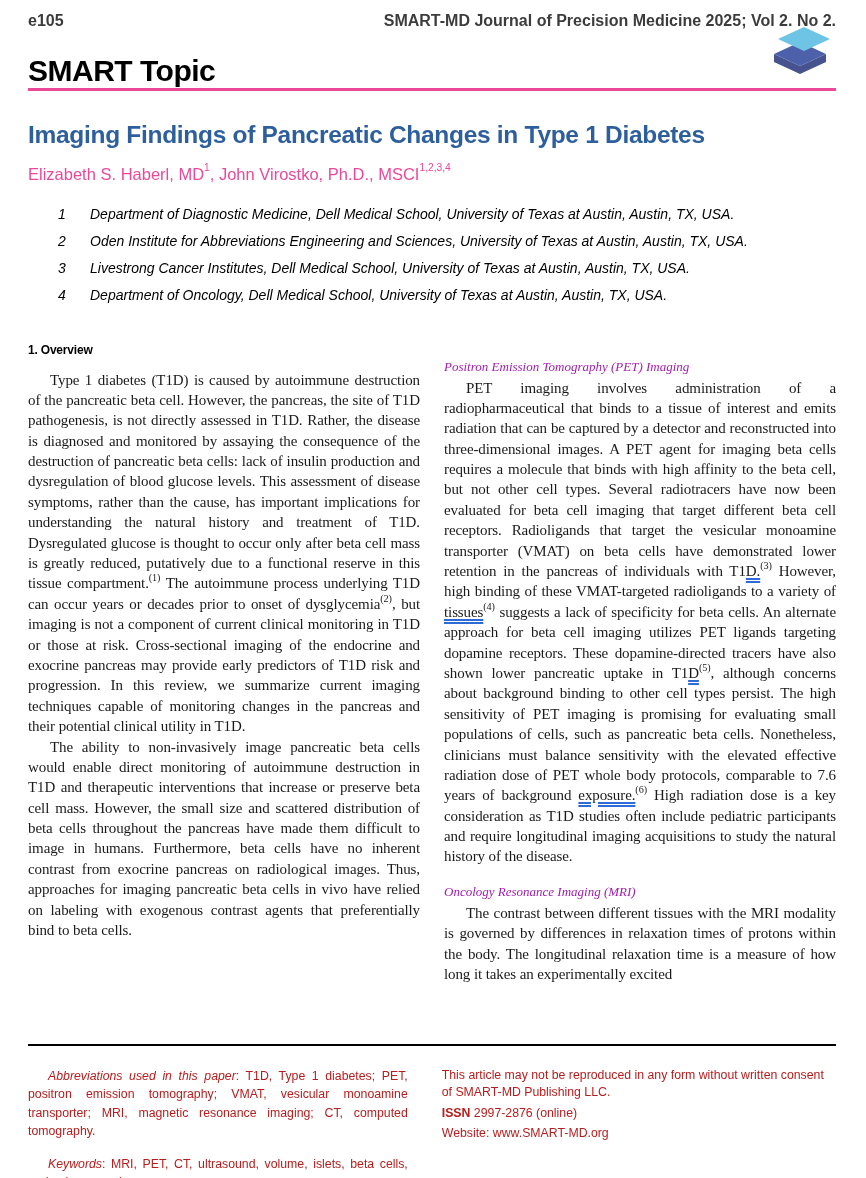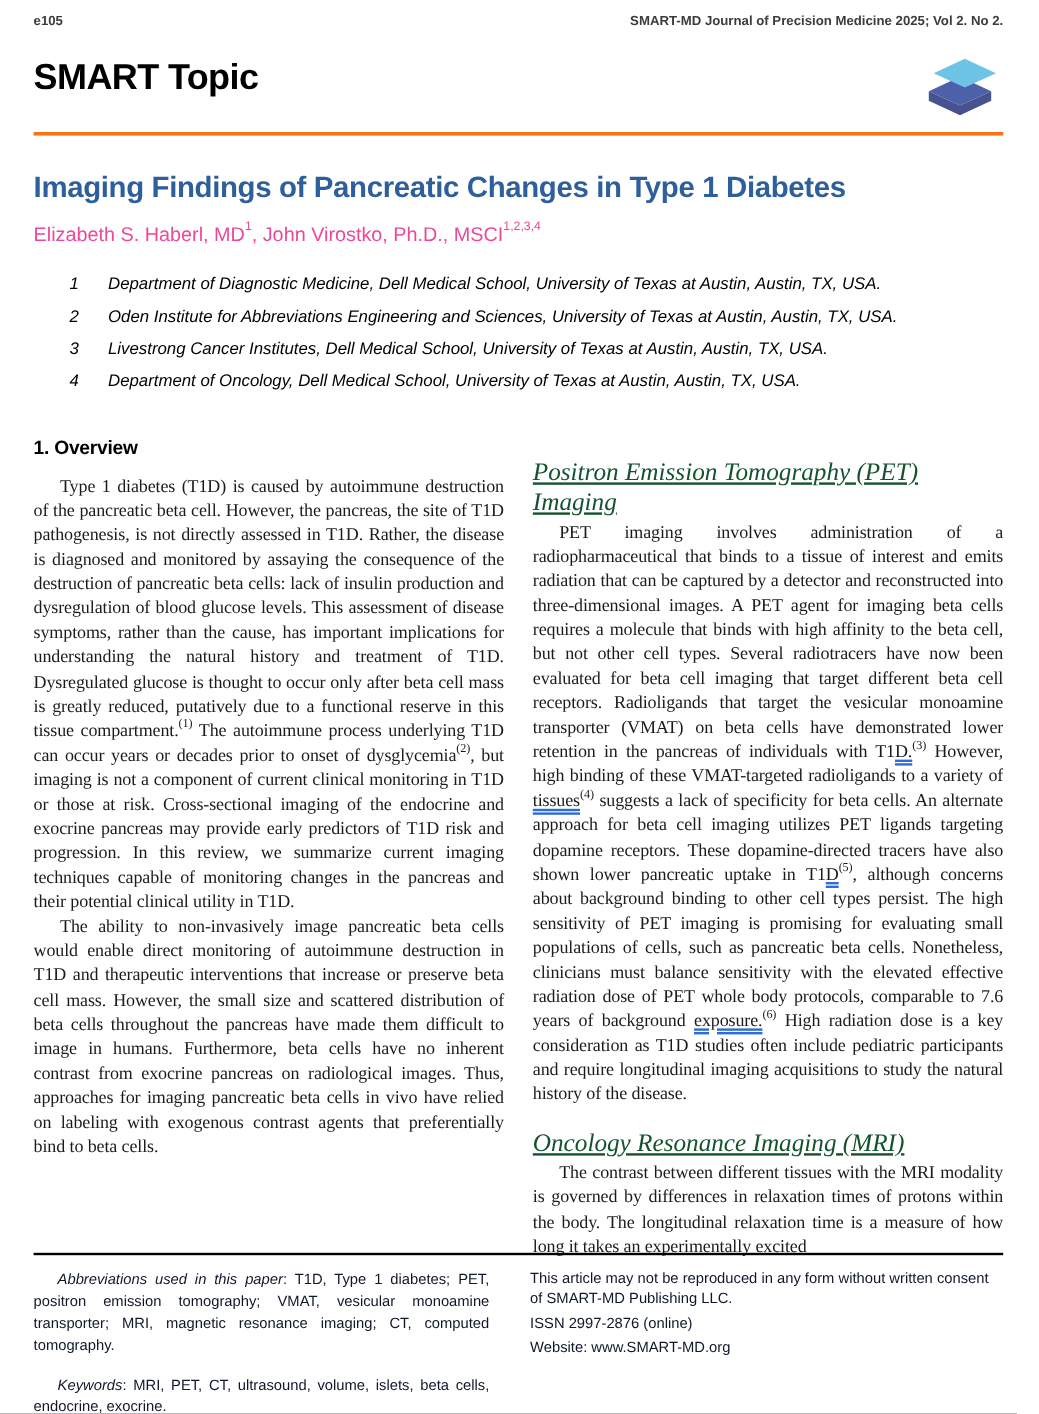--- a/index.html
+++ b/index.html
@@ -15,29 +15,29 @@
     background:#ffffff;
     overflow:hidden;
     font-family:"Liberation Sans",sans-serif;
     color:#111;
   }
   .inner{padding:12px 30px 0 28px;}
 
   
   .page-header{
     display:flex;justify-content:space-between;align-items:baseline;
-    font-size:11px;font-weight:bold;color:#3c3c3c;
+    font-size:16px;font-weight:bold;color:#3c3c3c;
   }
 
   
   .masthead{
     position:relative;
     margin-top:24px;
-    border-bottom:3px solid #f97316;
-    padding-bottom:28px;
+    border-bottom:3px solid #ec4899;
+    padding-bottom:0;
   }
   .masthead h1{
     margin:0;font-size:30px;font-weight:bold;letter-spacing:-.5px;color:#000;
   }
   .logo{position:absolute;right:2px;bottom:6px;width:64px;height:64px;}
 
   
   .article-title{
     margin:30px 0 0 0;
     font-size:24.5px;font-weight:bold;letter-spacing:-.3px;
@@ -55,29 +55,28 @@
   
   .columns{
     margin-top:34px;
     display:flex;gap:24px;
     height:698px;overflow:hidden;
   }
   .col{flex:1;min-width:0;}
   .col-right{padding-top:16px;}
   h2.sec-heading{
     font-family:"Liberation Sans",sans-serif;
-    font-size:16px;font-weight:bold;color:#000;
+    font-size:12px;font-weight:bold;color:#000;
     margin:0 0 13px 0;letter-spacing:-.2px;
   }
   .body-para + h2.sec-heading{margin-top:22px;}
   .sub-heading{
     font-family:"Liberation Serif",serif;
-    font-style:italic;font-size:21px;color:#14532d;
+    font-style:italic;font-size:13px;color:#a21caf;
     margin:0 0 3px 0;
-    text-decoration:underline;
   }
   .body-para + .sub-heading{margin-top:17px;}
   .body-para{
     font-family:"Liberation Serif",serif;
     font-size:15px;line-height:1.36;color:#1a1a1a;
     text-align:justify;text-indent:22px;
     margin:0;letter-spacing:-.1px;
   }
   .body-para sup.ref{font-size:68%;line-height:0;position:relative;top:-1px;}
   .doclink{
@@ -86,32 +85,32 @@
     text-decoration-color:var(--link-blue);
     text-decoration-thickness:1.5px;
     text-underline-offset:2px;
     cursor:pointer;
   }
 
   
   .page-footer{
     position:absolute;left:28px;right:30px;top:1044px;bottom:0;
     border-top:2.5px solid #000;
-    padding-top:11px;
+    padding-top:21px;
     display:flex;gap:34px;
-    font-size:12.3px;color:#0f172a;
+    font-size:12.3px;color:#b91c1c;
     overflow:hidden;
   }
   .foot-left{width:47%;flex:0 0 47%;text-align:justify;}
   .foot-left p{margin:0;text-indent:20px;line-height:1.5;}
   .foot-left p + p{margin-top:14px;}
   .lead-italic{font-style:italic;}
   .foot-right{flex:1;line-height:1.42;}
   .rights-line{margin-bottom:3px;}
-  .rights-line b{font-weight:normal;}
+  .rights-line b{font-weight:bold;}
 </style>
 </head>
 <body>
 
 <div class="page">
   <div class="inner">
 
     <div class="page-header">
       <span>e105</span>
       <span>SMART-MD Journal of Precision Medicine 2025; Vol 2. No 2.</span>

